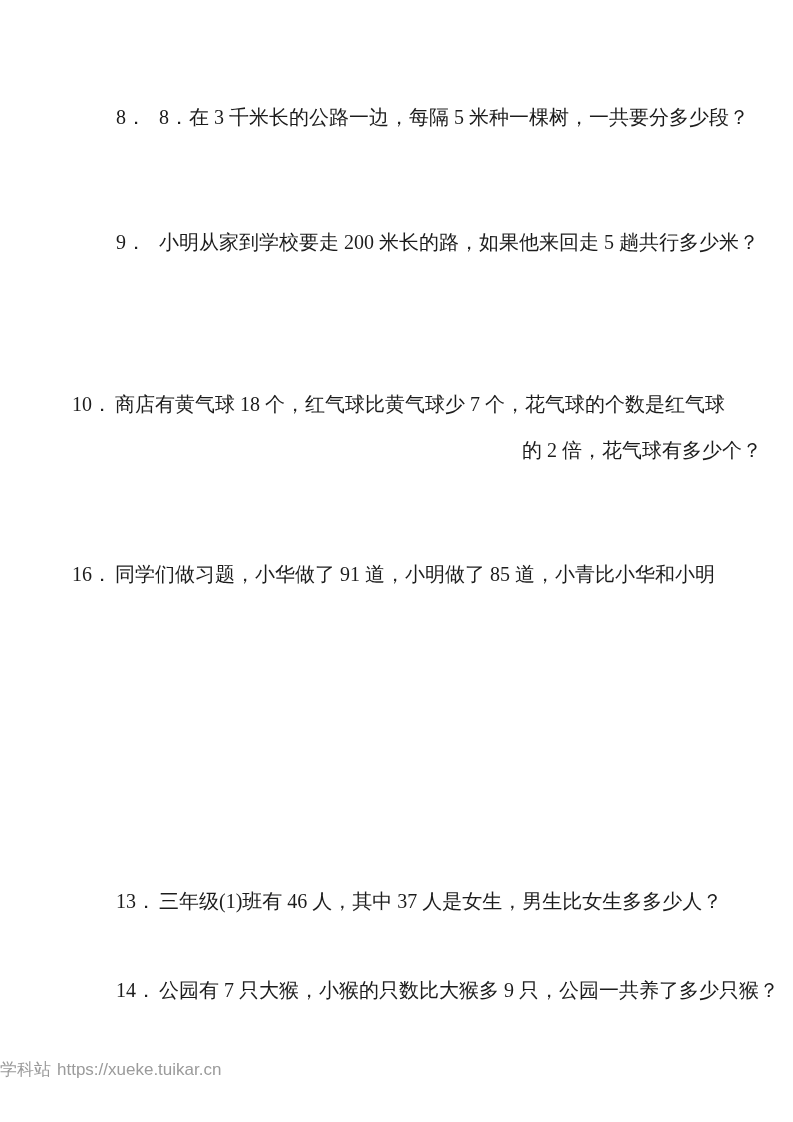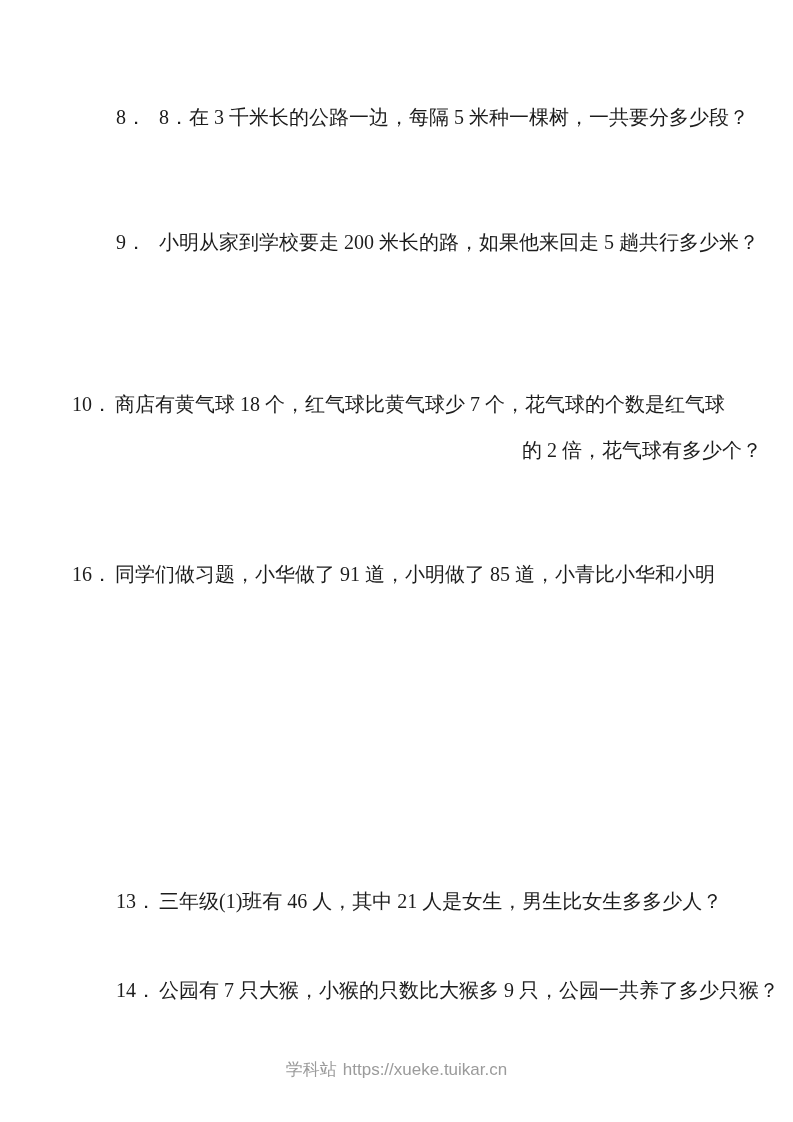--- a/index.html
+++ b/index.html
@@ -42,21 +42,21 @@
     text-align: right;
   }
   .qline.flush {
     padding-left: 0;
   }
   .footer {
     position: absolute;
     left: 0;
     right: 0;
     top: 1058px;
-    text-align: center;
+    text-align: left;
     font-family: "Liberation Sans", "DejaVu Sans", sans-serif;
     font-size: 17px;
     line-height: 24px;
     color: #9b9b9b;
   }
   .footer .site-name {
     margin-right: 6px;
   }
 </style>
 </head>
@@ -89,21 +89,21 @@
     <div class="qline">
       <span class="qnum">16．</span><span>同学们做习题，小华做了 91 道，小明做了 85 道，小青比小华和小明</span>
     </div>
   </div>
 
   <div class="question" style="top:719px">
   </div>
 
   <div class="question single" style="top:886px">
     <div class="qline">
-      <span class="qnum">13．</span><span>三年级(1)班有 46 人，其中 21 人是女生，男生比女生多多少人？</span>
+      <span class="qnum">13．</span><span>三年级(1)班有 46 人，其中 37 人是女生，男生比女生多多少人？</span>
     </div>
   </div>
 
   <div class="question single" style="top:975px">
     <div class="qline">
       <span class="qnum">14．</span><span>公园有 7 只大猴，小猴的只数比大猴多 9 只，公园一共养了多少只猴？</span>
     </div>
   </div>
 
   <div class="footer">

